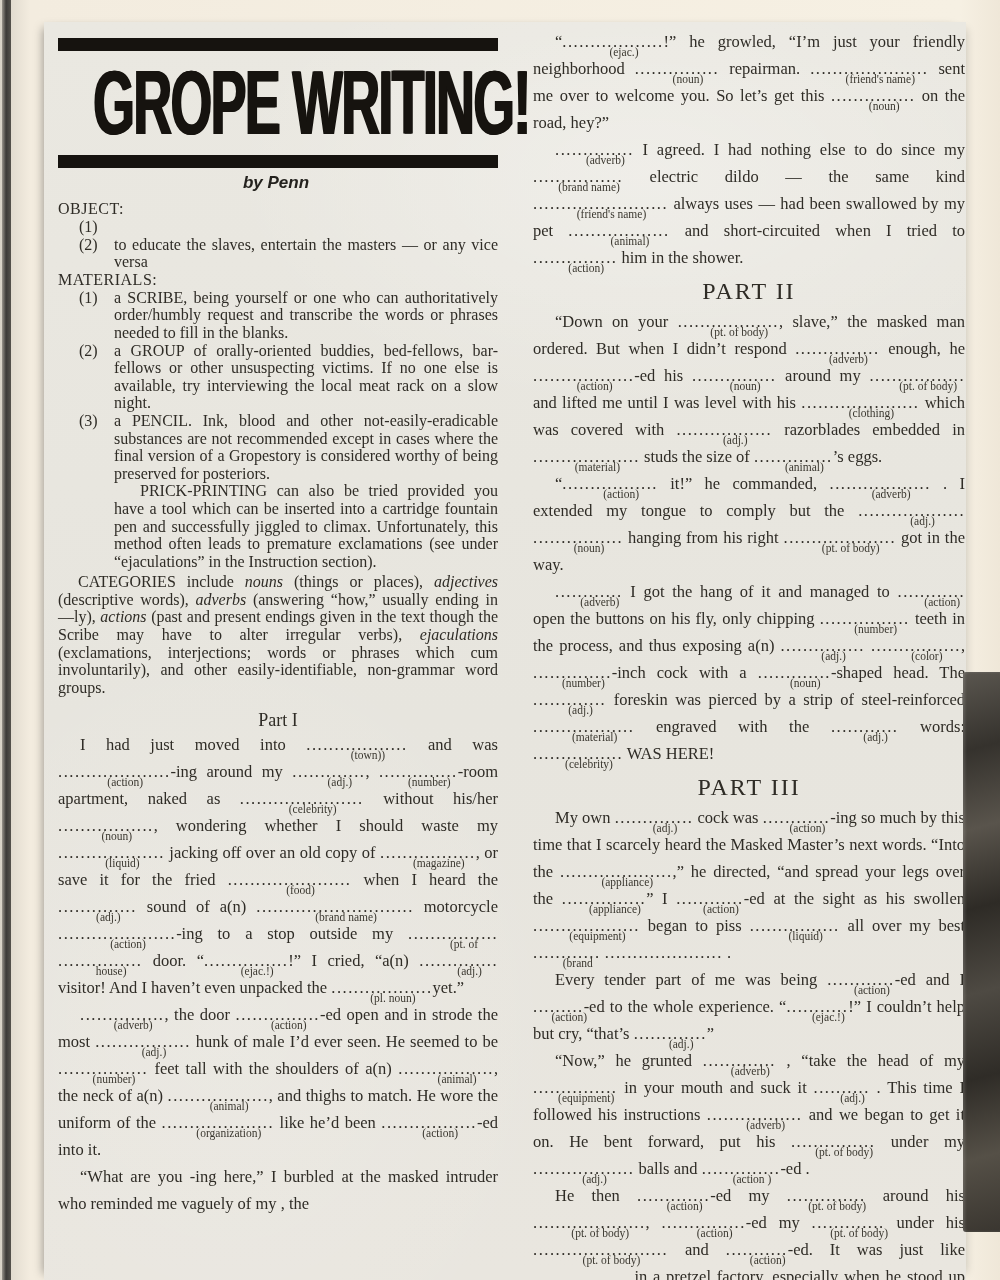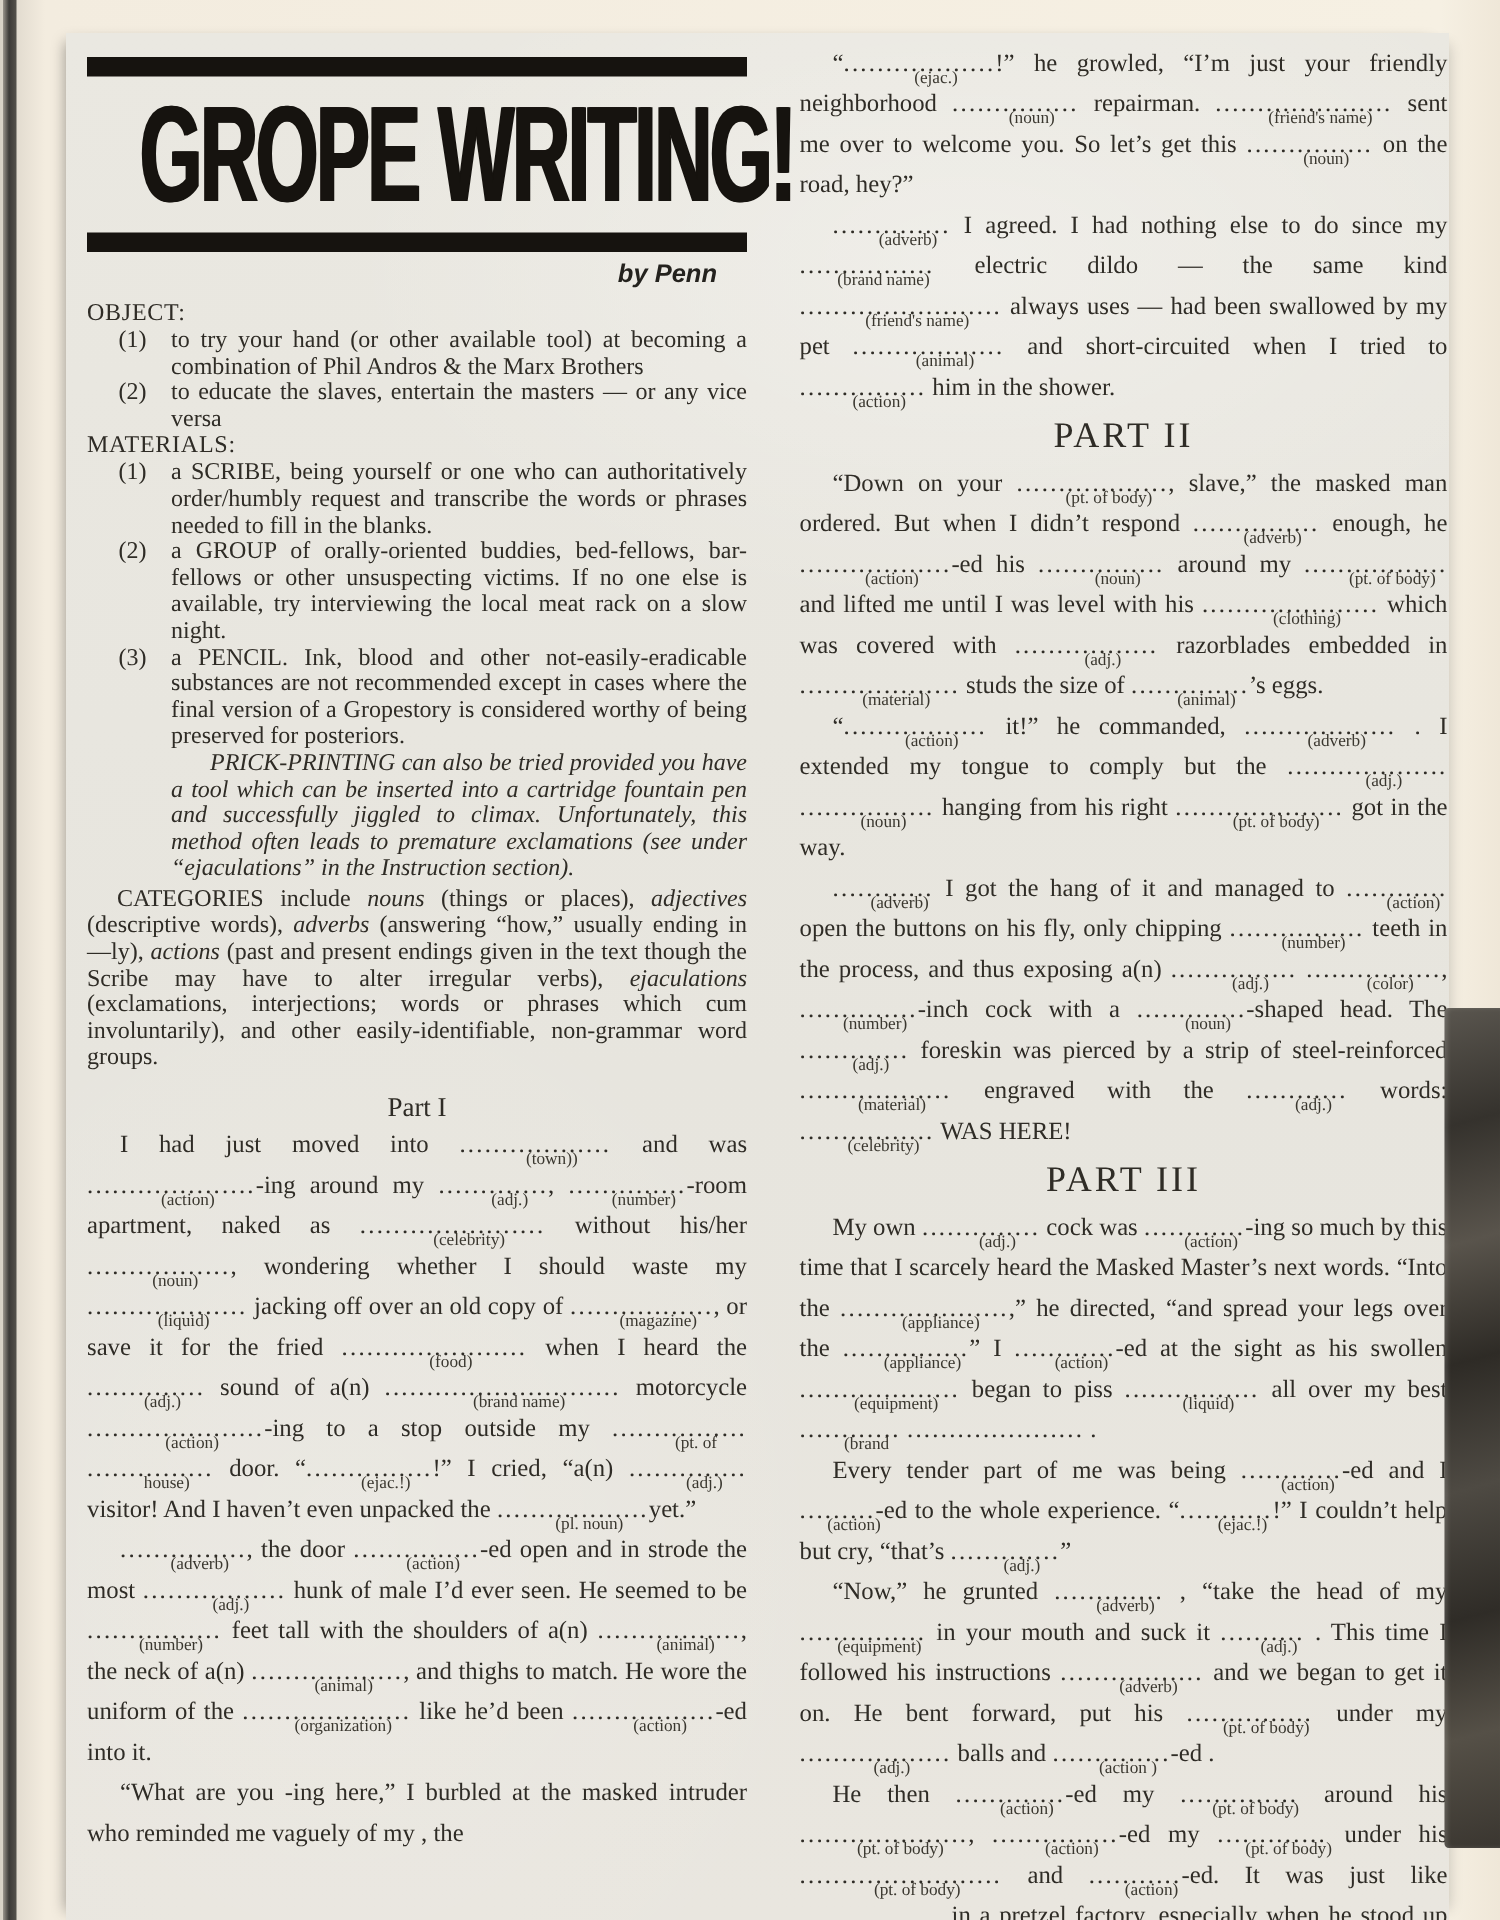--- a/index.html
+++ b/index.html
@@ -24,30 +24,30 @@
   .col-left{left:14px;top:16px;width:440px;}
   .col-right{left:489px;top:6px;width:432px;}
 
   
   .bar{height:13px;background:#16130f;}
   .mast-title{
     font-family:"Liberation Sans", sans-serif;font-weight:bold;color:#16130f;
     font-size:64px;letter-spacing:-2px;white-space:nowrap;text-align:center;
     line-height:104px;height:104px;transform:scale(.84,1.42);transform-origin:center;
     text-shadow:1px 0 0 #16130f,-1px 0 0 #16130f;}
-  .byline{text-align:right;font-family:"Liberation Sans",sans-serif;font-style:italic;
-    font-weight:bold;font-size:17px;margin:5px 20px 7px 0;color:#24221e;}
+  .byline{text-align:center;font-family:"Liberation Sans",sans-serif;font-style:italic;
+    font-weight:bold;font-size:17px;margin:5px 4px 7px 0;color:#24221e;}
 
   
   .sect-h{font-size:16px;line-height:18px;letter-spacing:.5px;}
   .numitem{display:flex;font-size:16px;line-height:17.6px;}
   .num{flex:none;width:56px;padding-left:21px;box-sizing:border-box;}
   .itext{flex:1;text-align:justify;}
   .itext p{margin:0;}
-  .itext p.extra{text-indent:26px;font-style:italic;}
+  .itext p.extra{text-indent:26px;}
   .ipara{margin:3px 0 0 0;text-indent:20px;text-align:justify;font-size:16px;line-height:17.6px;}
 
   
   .story-head{text-align:center;margin-top:13px;line-height:22px;}
   .story-title{font-size:19px;letter-spacing:1.5px;}
   .story-part{font-size:18px;}
   .part-head{text-align:center;font-size:24px;letter-spacing:2px;margin:7px 0 3px 0;}
   .story-p{margin:0;text-indent:22px;text-align:justify;font-size:16.5px;line-height:27px;}
   .blank{position:relative;white-space:nowrap;}
   .dots{letter-spacing:1.5px;}
@@ -67,21 +67,20 @@
       <div class="bar"></div>
       <div class="mast-title">GROPE WRITING!</div>
       <div class="bar"></div>
     </div>
     <div class="byline">by Penn</div>
 
     <div>
       <div class="sect-h">OBJECT:</div>
       <div class="numitem">
         <span class="num">(1)</span>
-        <span class="itext">to try your hand (or other available tool) at becoming a combination of Phil Andros &amp; the Marx Brothers</span>
       </div>
       <div class="numitem">
         <span class="num">(2)</span>
         <span class="itext">to educate the slaves, entertain the masters — or any vice versa</span>
       </div>
     </div>
 
     <div>
       <div class="sect-h">MATERIALS:</div>
       <div class="numitem">

